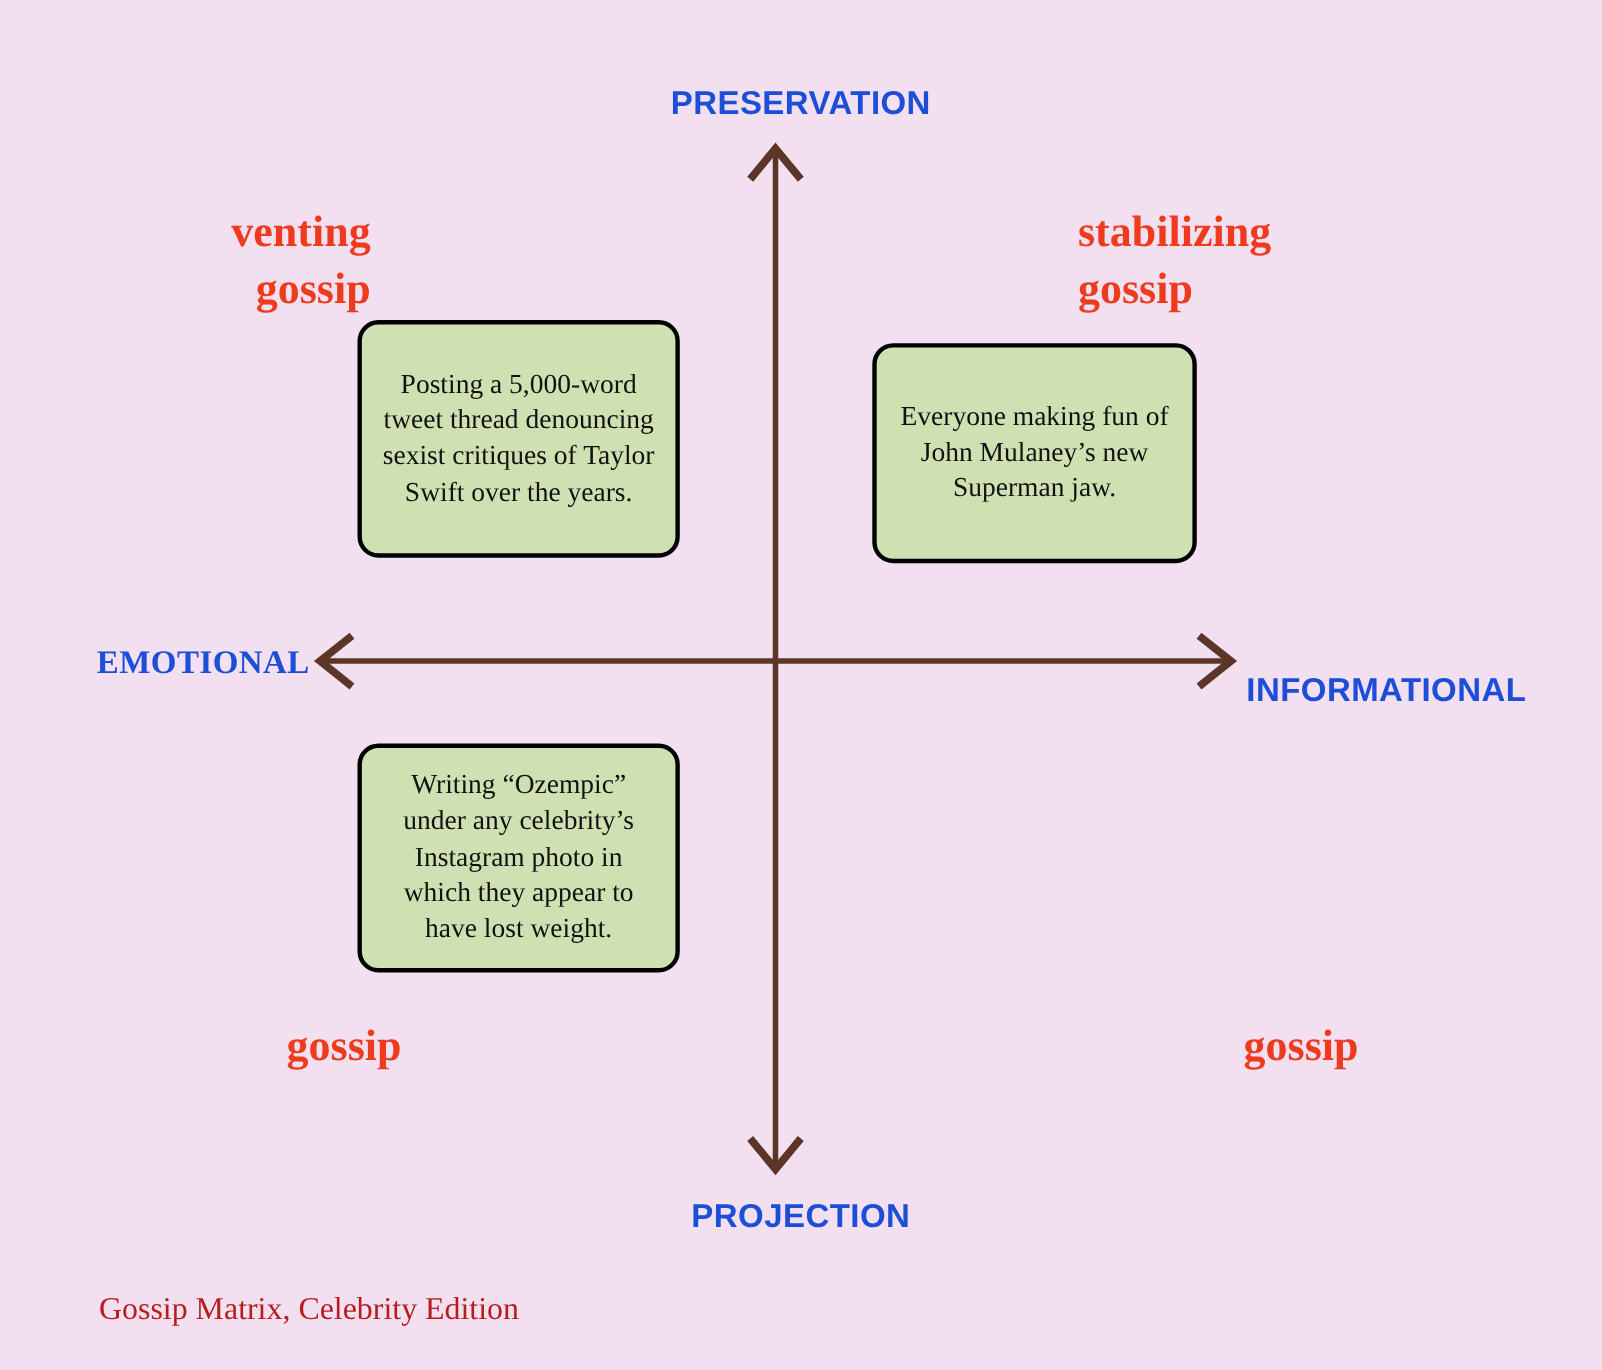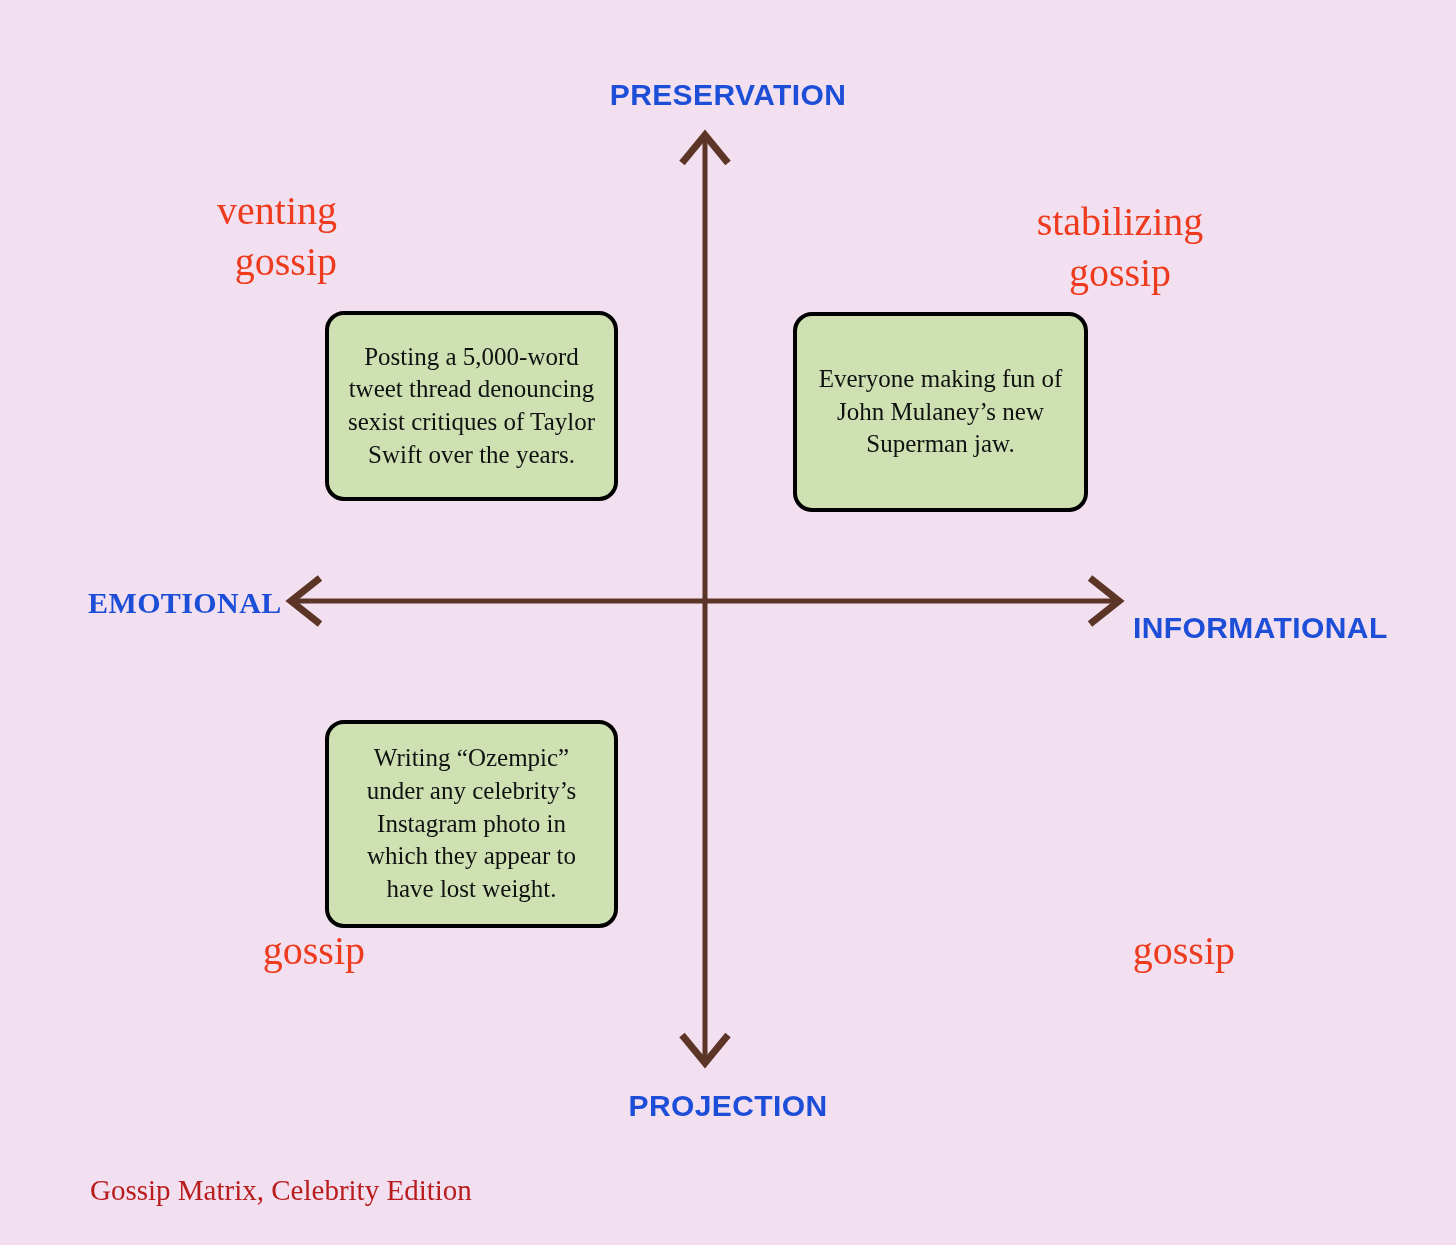--- a/index.html
+++ b/index.html
@@ -58,28 +58,28 @@
   .axis-label-right {
     left: 1133px;
     top: 586px;
     margin-top: 25px;
   }
 
   
   .quad-label {
     position: absolute;
     font-family: "Liberation Serif", serif;
-    font-weight: normal;
+    font-weight: bold;
     font-size: 40px;
     line-height: 1.28;
     color: #EE3B1E;
     white-space: nowrap;
   }
   .quad-tl { left: 60px;  top: 185px;  width: 277px; text-align: right; }
-  .quad-tr { left: 980px; top: 185px;  width: 280px; text-align: center; margin-top: 11px; }
+  .quad-tr { left: 980px; top: 185px;  width: 280px; text-align: left; }
   .quad-bl { left: 30px;  top: 925px;  width: 335px; text-align: right; }
   .quad-br { left: 980px; top: 925px;  width: 255px; text-align: right; }
 
   
   .card {
     position: absolute;
     box-sizing: border-box;
     background: #CFE1B2;
     border: 4px solid #000000;
     border-radius: 19px;
@@ -89,23 +89,23 @@
     padding: 14px 18px;
   }
   .card-text {
     font-family: "Liberation Serif", serif;
     font-size: 25px;
     line-height: 1.31;
     color: #111111;
     text-align: center;
   }
 
-  .card-tl { left: 325px; top: 311px; width: 293px; height: 190px; }
+  .card-tl { left: 325px; top: 291px; width: 293px; height: 216px; }
   .card-tr { left: 793px; top: 312px; width: 295px; height: 200px; }
-  .card-bl { left: 325px; top: 676px; width: 293px; height: 208px; margin-top: 44px; }
+  .card-bl { left: 325px; top: 676px; width: 293px; height: 208px; }
   .card-br { left: 793px; top: 676px; width: 295px; height: 208px; }
 
   
   .caption {
     position: absolute;
     left: 90px;
     top: 1174px;
     font-family: "Liberation Serif", serif;
     font-size: 29px;
     color: #b91c1c;

